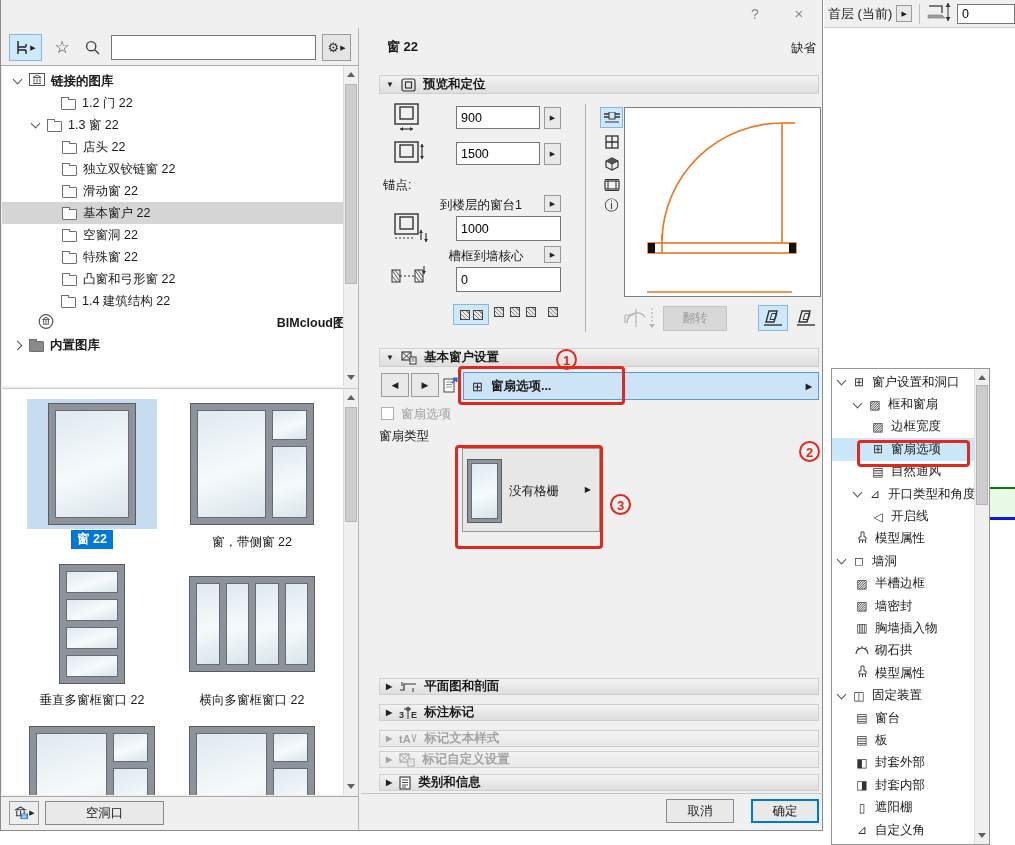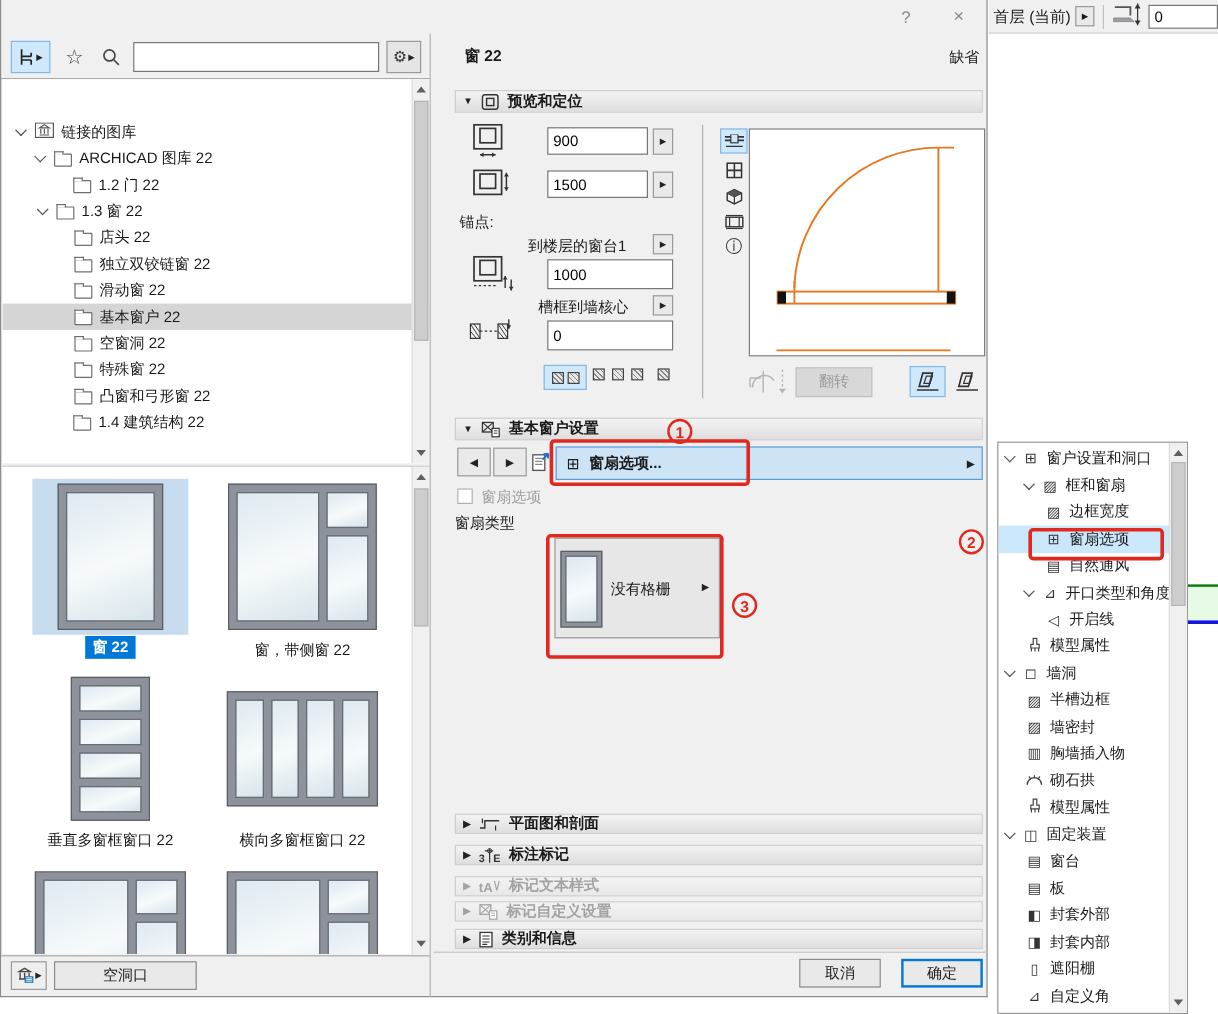--- a/index.html
+++ b/index.html
@@ -18,21 +18,21 @@
   .btn-star { position:absolute; left:48px; top:34px; width:26px; height:27px; display:flex; align-items:center; justify-content:center; font-size:17px; color:#444; }
   .btn-search { position:absolute; left:78px; top:34px; width:26px; height:27px; display:flex; align-items:center; justify-content:center; }
   .search-input { position:absolute; left:110px; top:35px; width:205px; height:25px; border:1px solid #767676; background:#fff; font-size:12px; padding:0 4px; font-family:inherit;}
   .btn-gear { position:absolute; left:321px; top:34px; width:29px; height:27px; background:#e5e5e5; border:1px solid #9a9a9a; display:flex; align-items:center; justify-content:center; font-size:13px; color:#333;}
   .mini-arrow { font-size:7px; color:#222; margin-left:1px; }
   .hline-toolbar { position:absolute; left:0; top:65px; width:357px; height:1px; background:#aaaaaa; }
 
   
   .lib-tree { position:absolute; left:1px; top:66px; width:356px; height:320px; background:#fff; overflow:hidden; }
   .trow { height:22px; display:flex; align-items:center; font-size:12.5px; white-space:nowrap; }
-  .trow.bold { font-weight:normal;margin-top:29px; }
+  .trow.bold { font-weight:bold; }
   .trow.sel { background:#d5d5d5; }
   .t-ind0 { padding-left:12px; } .t-ind1 { padding-left:28px; } .t-ind2 { padding-left:44px; } .t-ind3 { padding-left:60px; }
   .chev { width:7px; height:7px; border-right:1.6px solid #555; border-bottom:1.6px solid #555; display:inline-block; margin-right:8px; flex:none;}
   .chev.open { transform:rotate(45deg); margin-top:-3px; }
   .chev.closed { transform:rotate(-45deg); }
   .chev.none { border:none; }
   .ficon { width:15px; height:11px; border:1px solid #6f6f6f; background:#fff; position:relative; border-radius:1px; margin-right:6px; margin-top:2px; flex:none;}
   .ficon::before { content:""; position:absolute; top:-3px; left:-1px; width:6px; height:2px; border:1px solid #6f6f6f; border-bottom:none; background:#fff; }
   .ficon.dark { background:#8a8a8a; } .ficon.dark::before{ background:#8a8a8a; }
   .tree-sb { position:absolute; right:0; top:0; width:15px; height:100%; background:#f0f0f0; border-left:1px solid #dcdcdc;}
@@ -181,25 +181,20 @@
     <div class="lib-tree">
       <div style="padding-top:4px;">
         <div class="trow bold t-ind0">
             <span class="chev open"></span>
             <span style="margin-right:6px;"><svg width="16" height="13" viewBox="0 0 16 13">
                 <rect x="0.5" y="0.5" width="15" height="12" fill="none" stroke="#555"></rect>
                 <path d="M8 2 l4 2.5 h-8 z M5 5.5 v4 M8 5.5 v4 M11 5.5 v4 M4 10.5 h8" fill="none" stroke="#555" stroke-width="1"></path>
               </svg></span>
             <span>链接的图库</span>
           </div>
-        <div class="trow t-ind1">
-            <span class="chev open"></span>
-            <span class="ficon"></span>
-            <span>ARCHICAD 图库 22</span>
-          </div>
         <div class="trow t-ind2">
             <span class="chev none"></span>
             <span class="ficon"></span>
             <span>1.2 门 22</span>
           </div>
         <div class="trow t-ind2" style="padding-left:30px;">
             <span class="chev open"></span>
             <span class="ficon"></span>
             <span>1.3 窗 22</span>
           </div>

